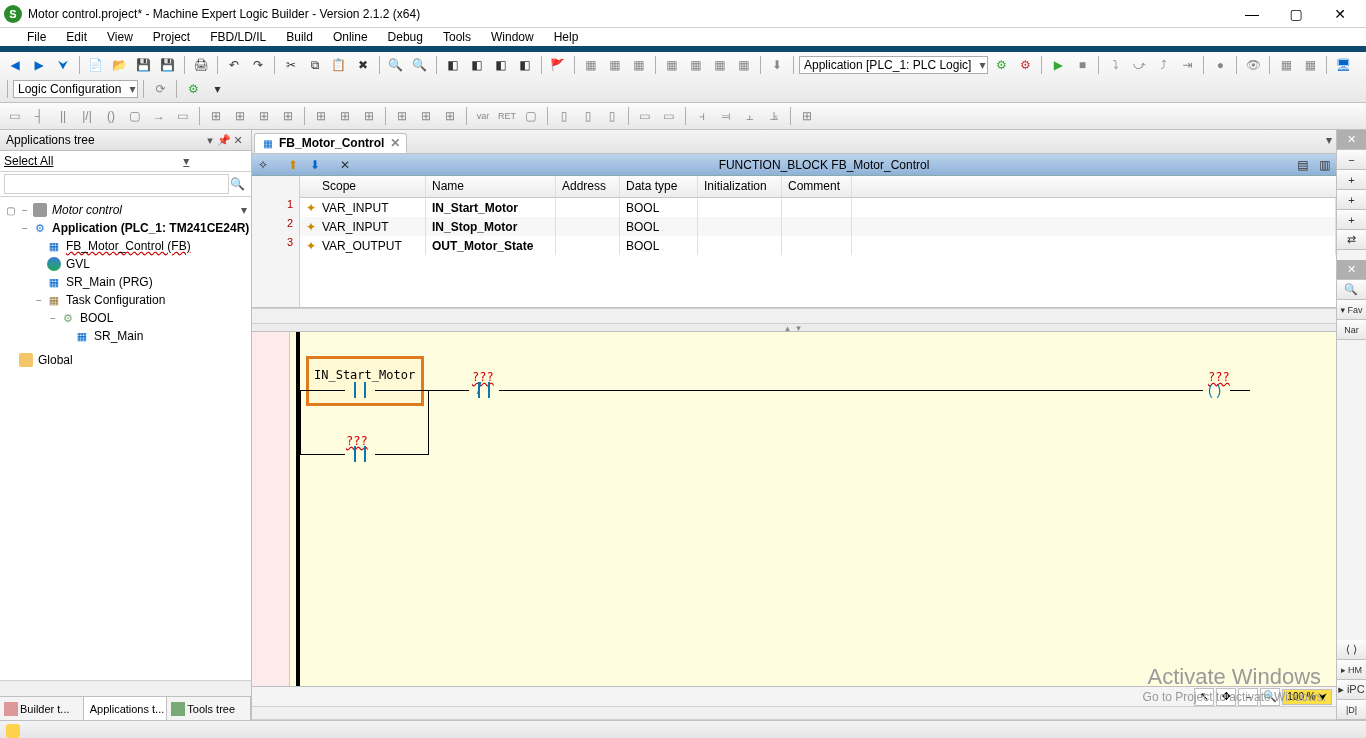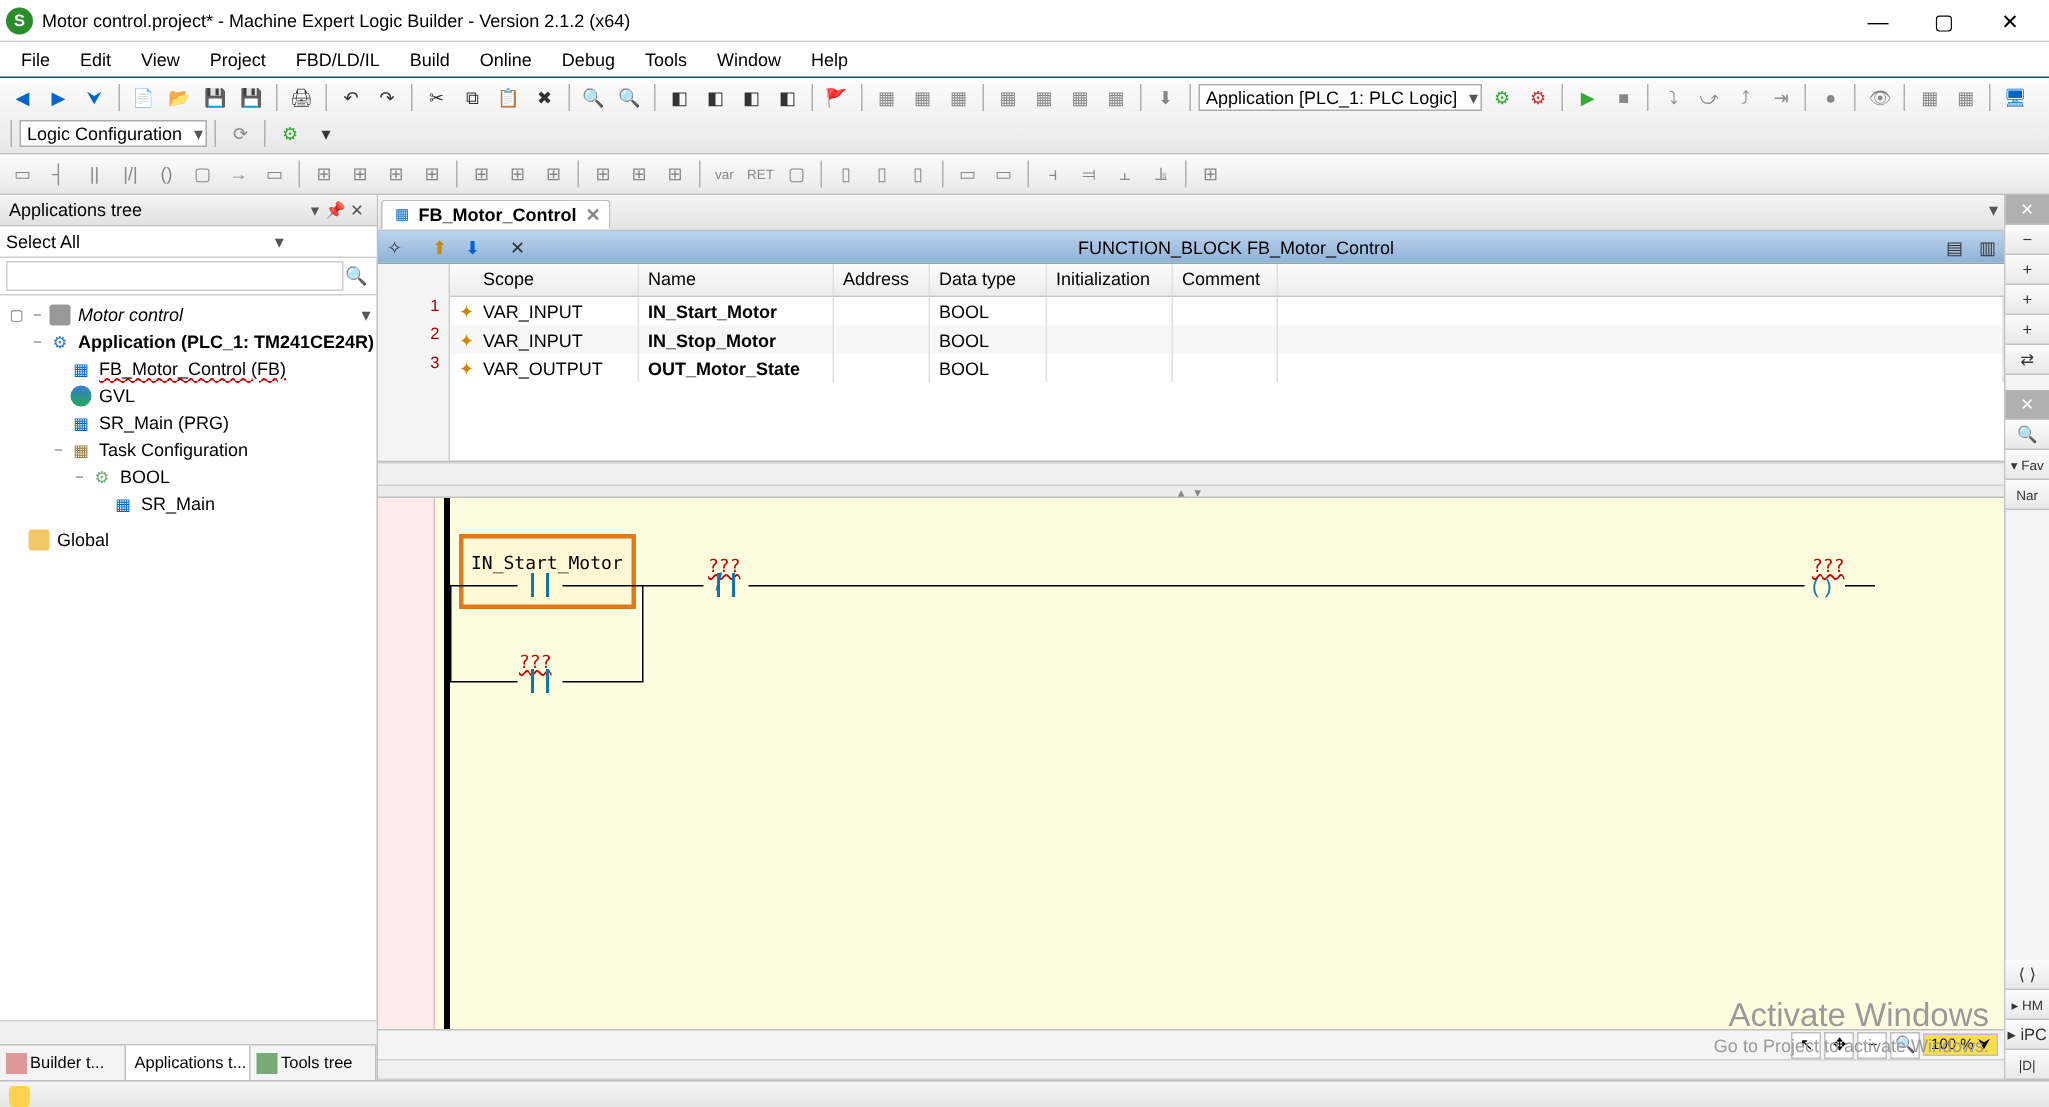--- a/index.html
+++ b/index.html
@@ -4,37 +4,37 @@
 <style>
   * { box-sizing: border-box; margin: 0; padding: 0; font-family: "Segoe UI", Tahoma, sans-serif; }
   html, body { width: 1366px; height: 738px; background: #f0f0f0; overflow: hidden; font-size: 12px; color: #000; }
   
   .title-bar { height: 28px; background: #fff; display: flex; align-items: center; padding: 0 4px; border-bottom: 1px solid #d0d0d0; }
   .title-bar .icon { width: 18px; height: 18px; border-radius: 50%; background: #2a8c2a; margin-right: 6px; display:flex; align-items:center; justify-content:center; color:#fff; font-weight:bold; font-size:11px;}
   .title-bar .title { flex: 1; }
   .win-controls { display: flex; gap: 0; }
   .win-controls div { width: 44px; height: 28px; display: flex; align-items: center; justify-content: center; font-size: 14px; }
   
-  .menu-bar { height: 24px; background: #fff; display: flex; align-items: center; padding: 0 4px; border-bottom: 1px solid #0c4a6e; }
+  .menu-bar { height: 24px; background: #fff; display: flex; align-items: center; padding: 0 17px; border-bottom: 6px solid #0c4a6e; }
   .menu-bar span { padding: 2px 10px; }
   
   .toolbar { background: linear-gradient(#fcfcfc, #e8e8e8); border-bottom: 1px solid #c0c0c0; padding: 2px 4px; display: flex; align-items: center; flex-wrap: wrap; gap: 2px; min-height: 26px; }
   .tool-btn { width: 22px; height: 22px; display: inline-flex; align-items: center; justify-content: center; border: 1px solid transparent; border-radius: 2px; font-size: 12px; color:#333;}
   .tool-sep { width: 1px; height: 18px; background: #b0b0b0; margin: 0 3px; }
   .combo { background: #fff; border: 1px solid #abadb3; padding: 1px 16px 1px 4px; font-size: 12px; position:relative; }
   .combo::after{content:"▾"; position:absolute; right:2px; top:1px; color:#555;}
   
   .main { display: flex; height: calc(738px - 28px - 24px - 26px - 26px - 22px - 22px); }
   
   .left-panel { width: 252px; border-right: 1px solid #c0c0c0; background: #fff; display: flex; flex-direction: column; }
   .panel-header { background: linear-gradient(#f4f4f4,#e2e2e2); border-bottom: 1px solid #c0c0c0; padding: 3px 6px; display: flex; align-items: center; font-size: 12px; }
   .panel-header .title { flex: 1; }
   .panel-header .pin, .panel-header .close { width: 14px; text-align: center; font-size:11px; color:#555;}
   .select-all { background: #fff; border-bottom: 1px solid #d0d0d0; padding: 3px 4px; display:flex; align-items:center;}
-  .select-all span{flex:1;}
+  .select-all span{flex:1;text-decoration:underline;}
   .search-row { border-bottom: 1px solid #d0d0d0; padding: 2px 4px; display:flex; align-items:center;}
   .search-row input { flex: 1; border: 1px solid #cfcfcf; padding: 2px 4px; font-size: 12px; height:20px;}
   .search-icn{width:18px;height:18px;display:flex;align-items:center;justify-content:center;color:#888;}
   .tree { flex: 1; overflow: auto; padding: 4px 0 4px 4px; white-space: nowrap; }
   .tree-row { display: flex; align-items: center; padding: 1px 0; }
   .tree-row .tw { width: 14px; text-align: center; color:#777; font-size:10px;}
   .tree-row .icn { width: 16px; height: 16px; margin-right: 4px; display:inline-flex; align-items:center; justify-content:center; font-size:11px; }
   .bold { font-weight: bold; }
   .ind1{padding-left:14px;} .ind2{padding-left:28px;} .ind3{padding-left:42px;} .ind5{padding-left:70px;}
   .scroll-h { height: 16px; background: #f0f0f0; border-top: 1px solid #d0d0d0; }
@@ -84,21 +84,21 @@
   .zoom-bar .btn{width:20px;height:18px;border:1px solid #c0c0c0;background:#fff;display:flex;align-items:center;justify-content:center;font-size:11px;}
   .zoom-pct{border:1px solid #c0c0c0;background:#fde047;padding:1px 4px;font-size:10px;}
   
   .right-panel { width: 30px; border-left: 1px solid #c0c0c0; background: #f4f4f4; display:flex; flex-direction:column;}
   .right-panel .tab{height:20px;border-bottom:1px solid #c0c0c0;display:flex;align-items:center;justify-content:center;font-size:11px;color:#333;background:linear-gradient(#fcfcfc,#e8e8e8);}
   .right-panel .close{background:#b0b0b0;color:#fff;}
   
   .messages-bar { height: 22px; background:linear-gradient(#f4f4f4,#e4e4e4); border-top: 1px solid #c0c0c0; border-bottom:1px solid #c0c0c0; display: flex; align-items: center; padding: 0 6px; font-size: 12px; }
   .messages-bar .icn{width:14px;height:14px;background:#ffd24d;border-radius:3px;margin-right:4px;}
   
-  .watermark{position:fixed;right:40px;bottom:34px;color:#888;text-align:right;pointer-events:none;}
+  .watermark{position:fixed;right:40px;bottom:34px;color:#888;text-align:center;pointer-events:none;}
   .watermark .l1{font-size:22px;color:#9a9a9a;}
   .watermark .l2{font-size:12px;color:#9a9a9a;} .i-grey{background:#999;} .i-globe{background:linear-gradient(#3a7bd5,#2a5);} .i-folder{background:#f3c767;}
   .icnsq{width:14px;height:14px;border-radius:2px;}
 </style>
 </head>
 <body>
 
 <div class="title-bar">
   <div class="icon">S</div>
   <div class="title">Motor control.project* - Machine Expert Logic Builder - Version 2.1.2 (x64)</div>

